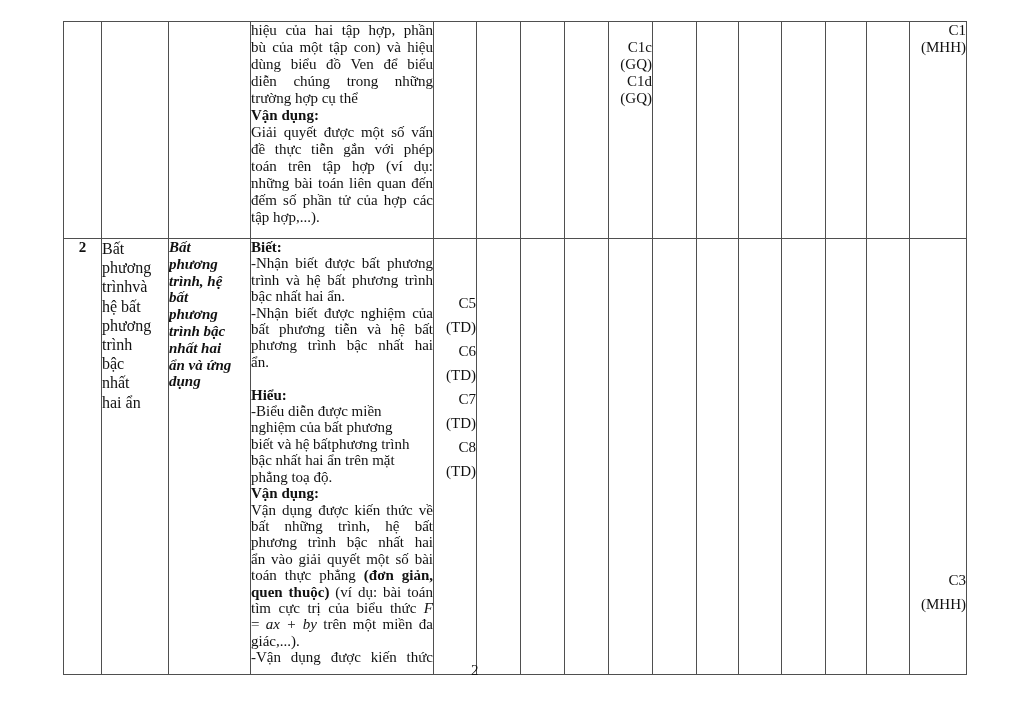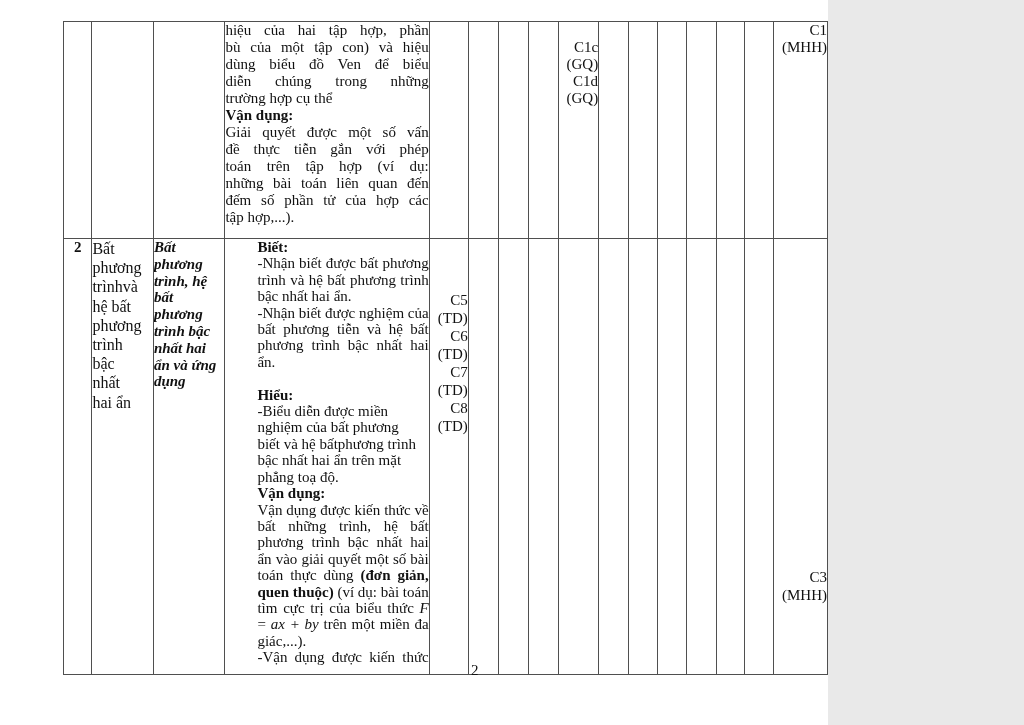--- a/index.html
+++ b/index.html
@@ -1,40 +1,40 @@
 <!DOCTYPE html>
 <html><head>
 <meta charset="utf-8">
 <style>
   html,body { margin:0; padding:0; background:#e9e9e9; }
   .page {
-    position:relative; width:828px; height:725px; background:#ffffff;
+    position:relative; width:1024px; height:725px; background:#ffffff;
     font-family:"Liberation Serif","DejaVu Serif",serif; color:#111;
     overflow:hidden;
   }
   table.spec {
     position:absolute; left:63px; top:21px;
     border-collapse:collapse; table-layout:fixed;
   }
   table.spec td {
     border:1px solid #4f4f4f; vertical-align:top; padding:0; overflow:hidden;
   }
   
   td.desc { padding:5px 4px 0 7px; font-size:15px; }
   tr.r1 td.desc .line { line-height:17px; }
-  tr.r2 td.desc .line { line-height:16.4px;margin-left:32px; }
+  tr.r2 td.desc .line { line-height:16.4px; }
   .line { white-space:nowrap; text-align:left; }
   .line.j { text-align-last:justify; }
   .bi { font-weight:bold; }
   .i  { font-style:italic; }
   
   .codes {
     text-align:right; font-size:15px; line-height:17px; white-space:pre-line;
   }
-  tr.r2 .codes { line-height:18px; }
+  tr.r2 .codes { line-height:24px; }
   
   td.stt  { vertical-align:middle; text-align:center; font-weight:bold; font-size:15px; }
   td.topic{ vertical-align:middle; padding-left:6px; font-size:16px; line-height:19.2px; white-space:pre-line; }
   td.unit { vertical-align:middle; padding-left:6px; font-size:15px; line-height:16.8px; white-space:pre-line; font-weight:bold; font-style:italic; }
   .page-number {
     position:absolute; left:471px; top:662px; font-size:15px; color:#111;
   }
 </style>
 </head>
 <body>
@@ -136,21 +136,21 @@
             <div class="line"><span>-Biểu diễn được miền</span></div>
             <div class="line"><span>nghiệm của bất phương</span></div>
             <div class="line"><span>biết và hệ bấtphương trình</span></div>
             <div class="line"><span>bậc nhất hai ẩn trên mặt</span></div>
             <div class="line"><span>phẳng toạ độ.</span></div>
             <div class="line"><span class="bi">Vận dụng:</span></div>
             <div class="line j"><span>Vận dụng được kiến thức về</span></div>
             <div class="line j"><span>bất những trình, hệ bất</span></div>
             <div class="line j"><span>phương trình bậc nhất hai</span></div>
             <div class="line j"><span>ẩn vào giải quyết một số bài</span></div>
-            <div class="line j"><span>toán thực dùng </span><span class="bi">(đơn giản,</span></div>
+            <div class="line j"><span>toán thực phẳng </span><span class="bi">(đơn giản,</span></div>
             <div class="line j"><span class="bi">quen thuộc)</span><span> (ví dụ: bài toán</span></div>
             <div class="line j"><span>tìm cực trị của biểu thức </span><span class="i">F</span></div>
             <div class="line j"><span>= </span><span class="i">ax + by</span><span> trên một miền đa</span></div>
             <div class="line"><span>giác,...).</span></div>
             <div class="line j"><span>-Vận dụng được kiến thức</span></div>
           </td>
       <td>
         <div class="codes" style="margin-top:52px">C5
 (TD)
 C6

